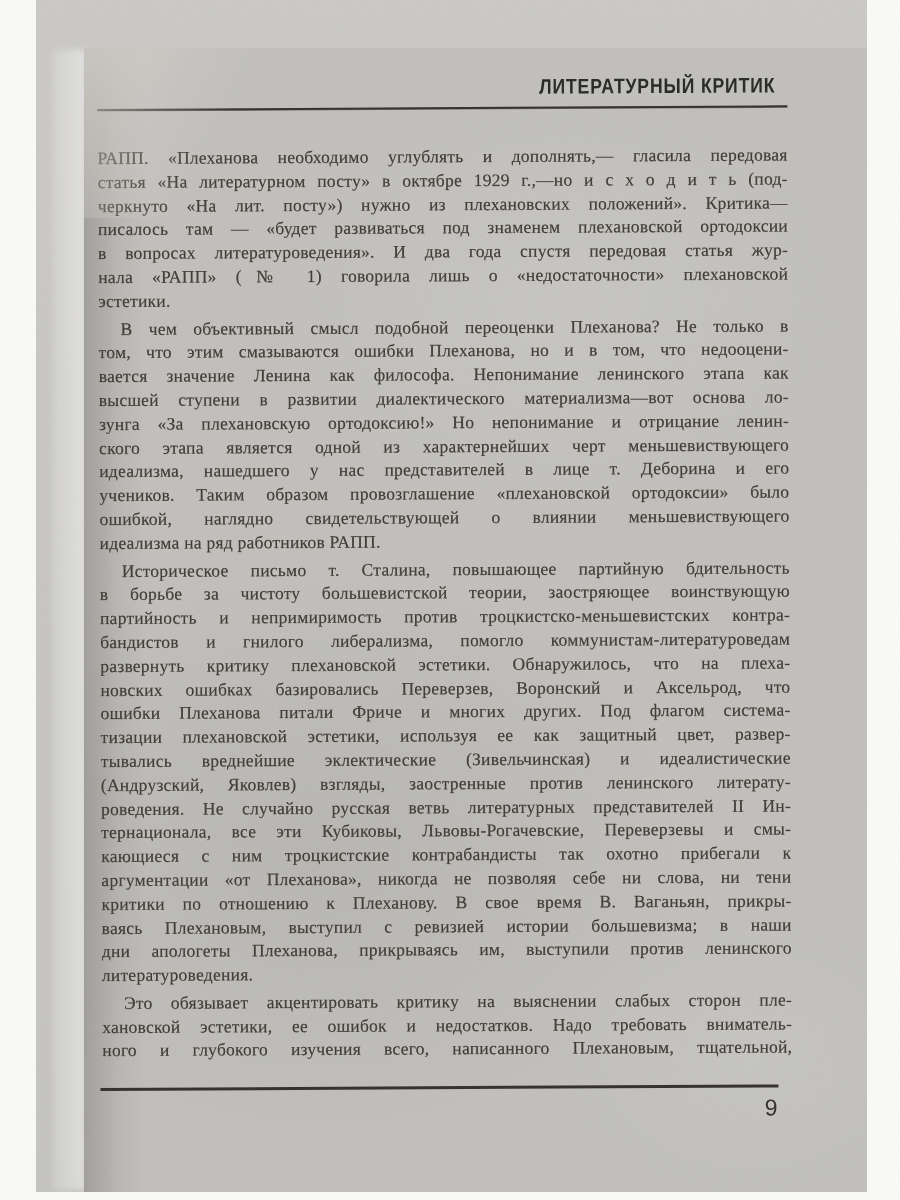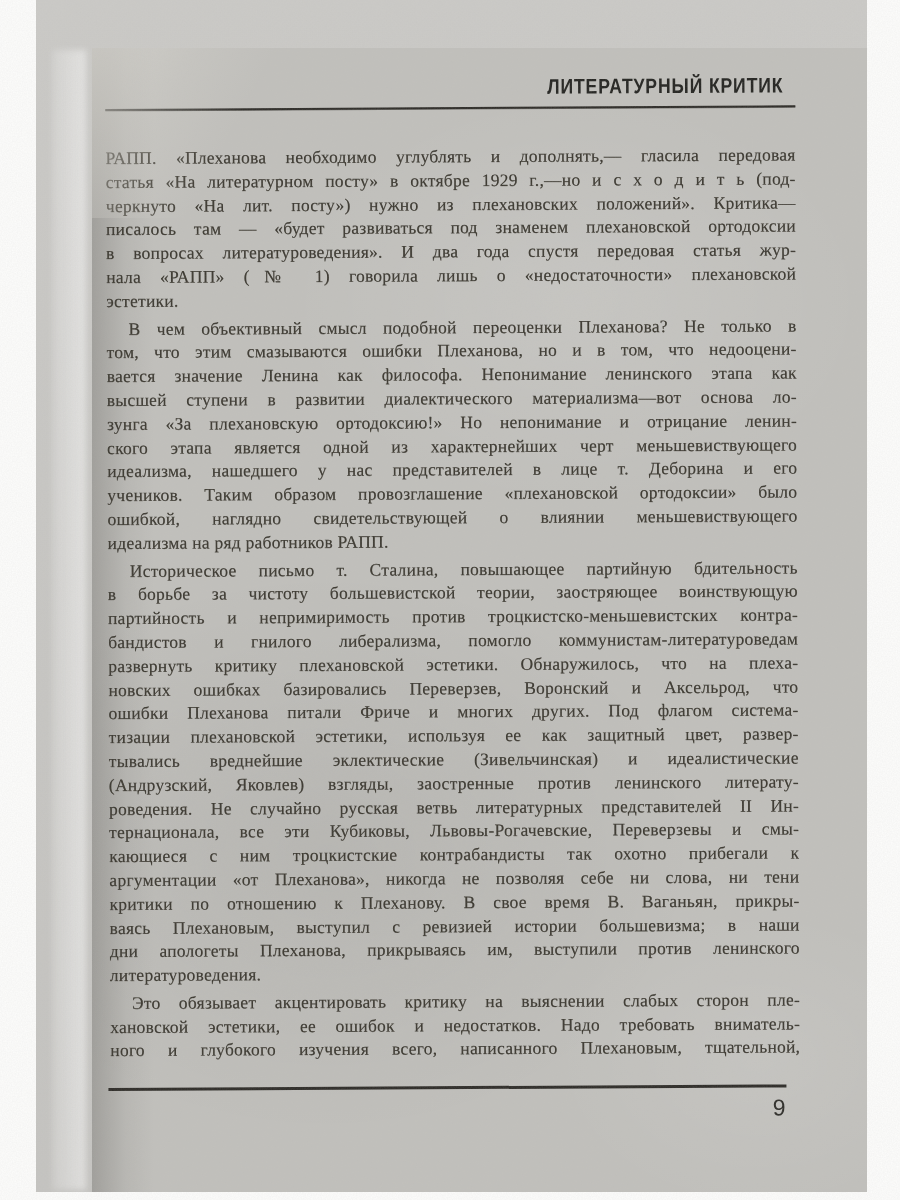--- a/index.html
+++ b/index.html
@@ -22,21 +22,20 @@
     background:linear-gradient(to right,rgba(255,255,255,0.18),rgba(255,255,255,0.5));
     filter:blur(3px);
   }
   .page-paper{
     position:absolute;left:48px;top:48px;width:783px;height:1150px;
     background:
       radial-gradient(420px 300px at 62% 22%,rgba(255,255,255,0.10),rgba(255,255,255,0) 70%),
       radial-gradient(500px 380px at 30% 70%,rgba(0,0,0,0.05),rgba(0,0,0,0) 75%),
       radial-gradient(300px 220px at 85% 88%,rgba(255,255,255,0.08),rgba(255,255,255,0) 70%),
       #c1c0bc;
-    margin-left: 8px;
   }
   .page-paper::before{ 
     content:'';position:absolute;left:0;top:0;bottom:0;width:62px;
     background:linear-gradient(to right,rgba(42,40,36,0.22),rgba(42,40,36,0.06) 55%,rgba(42,40,36,0) 100%);
   }
   .page-paper::after{ 
     content:'';position:absolute;left:0;top:0;width:320px;height:170px;
     background:linear-gradient(118deg,rgba(214,212,206,0.75) 0%,rgba(214,212,206,0.25) 26%,rgba(214,212,206,0) 45%);
   }
   .content{

